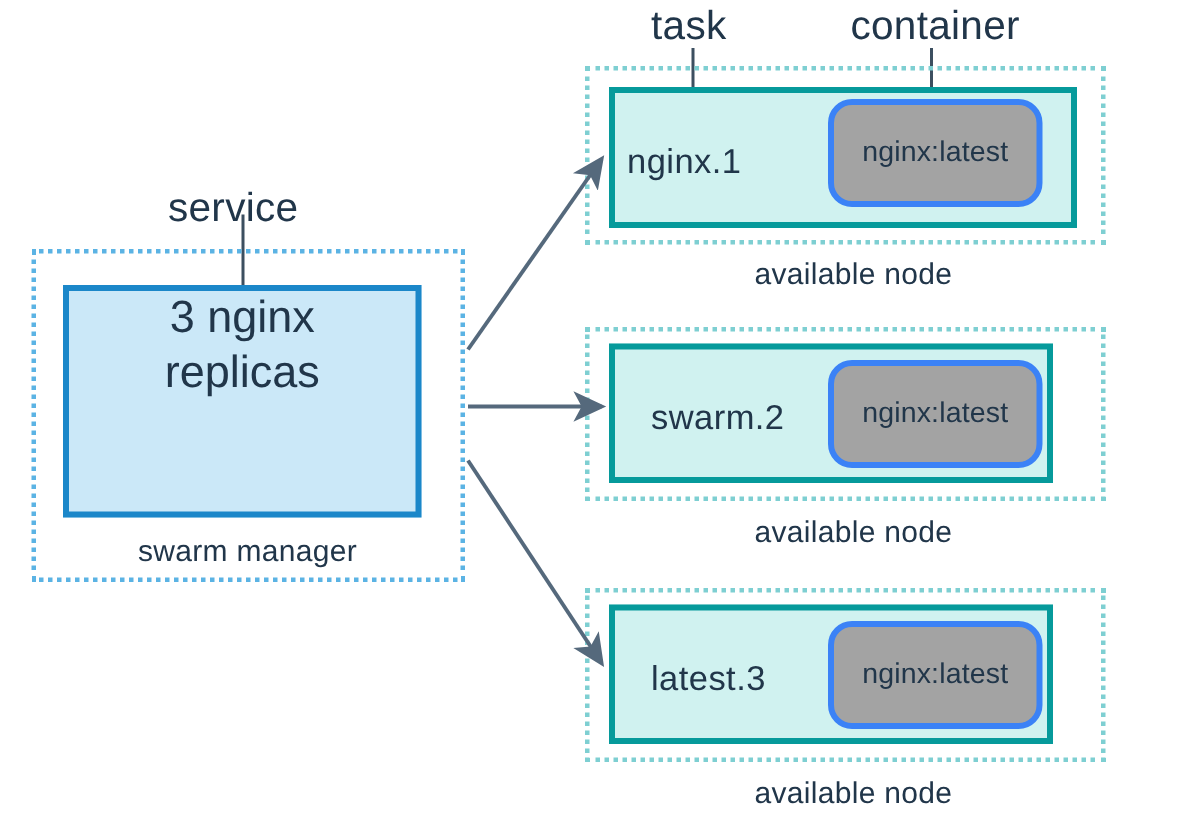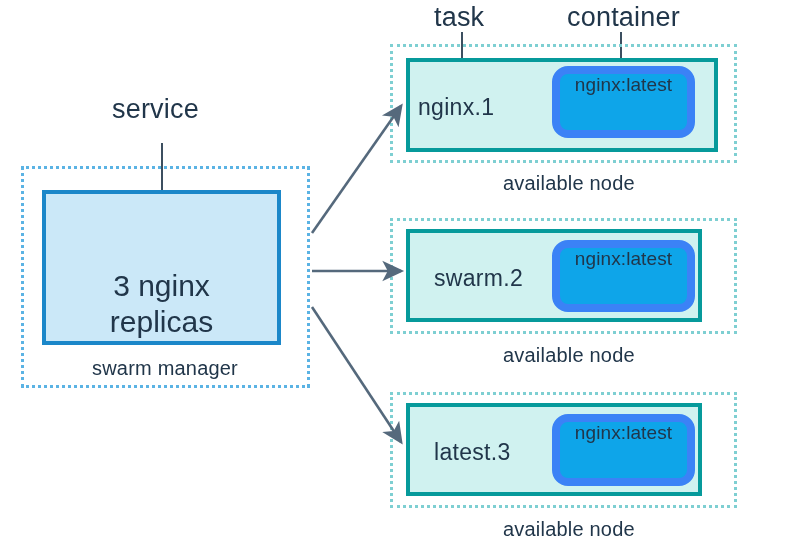--- a/index.html
+++ b/index.html
@@ -61,21 +61,21 @@
   }
   .service-box-text {
     position: absolute;
     left: 0;
     top: 0;
     width: 100%;
     height: 100%;
     display: flex;
     flex-direction: column;
     align-items: center;
-    justify-content: flex-end;
+    justify-content: flex-start;
     font-size: 30px;
     line-height: 1.22;
     text-align: center;
     color: #21364a;
   }
 
   
   .node-zone {
     position: absolute;
     left: 390px;
@@ -92,25 +92,26 @@
   }
   .task-label {
     position: absolute;
     font-size: 23px;
     letter-spacing: 0.3px;
     color: #21364a;
     white-space: nowrap;
   }
   .container-box {
     position: absolute;
-    background: #0ea5e9;
-    border: 8px solid #3b82f6;
+    background: #a3a3a3;
+    border: 4px solid #3b82f6;
     border-radius: 16px;
     box-sizing: border-box;
     display: flex;
+    align-items: center;
     justify-content: center;
   }
   .container-text {
     font-size: 19px;
     letter-spacing: 0.1px;
     color: #21364a;
     white-space: nowrap;
   }
 
   
@@ -121,21 +122,21 @@
     width: 800px;
     height: 552px;
     pointer-events: none;
   }
 </style>
 </head>
 <body>
 
 <div id="canvas">
 
-  <div class="lbl callout" style="left:112px; top:96px;">service</div>
+  <div class="lbl callout" style="left:112px; top:125px;">service</div>
   <div class="leader" style="left:161px; top:143px; height:86px;"></div>
 
   <div class="lbl callout" style="left:434px; top:4px;text-align:center;">task</div>
   <div class="leader" style="left:461px; top:32px; height:52px;"></div>
 
   <div class="lbl callout" style="left:551px; top:4px;margin-left:16px;">container</div>
   <div class="leader" style="left:620px; top:32px; height:57px;"></div>
 
   <div class="service-zone"></div>
   <div class="service-box">

